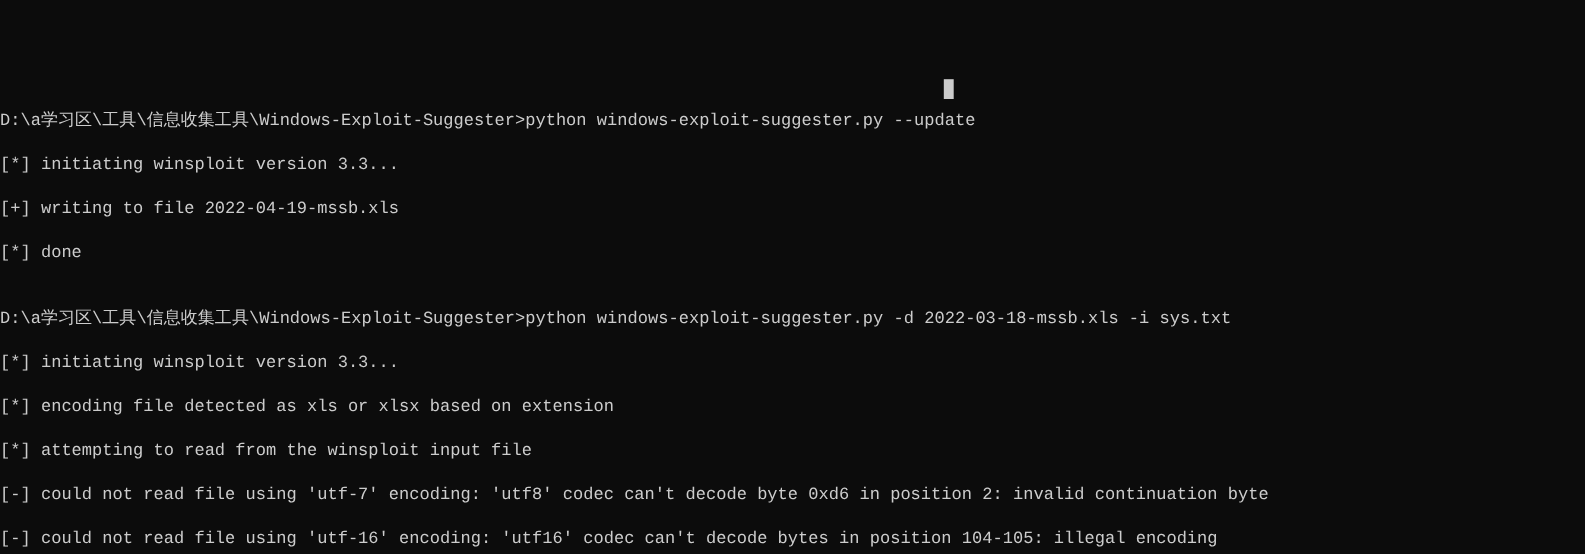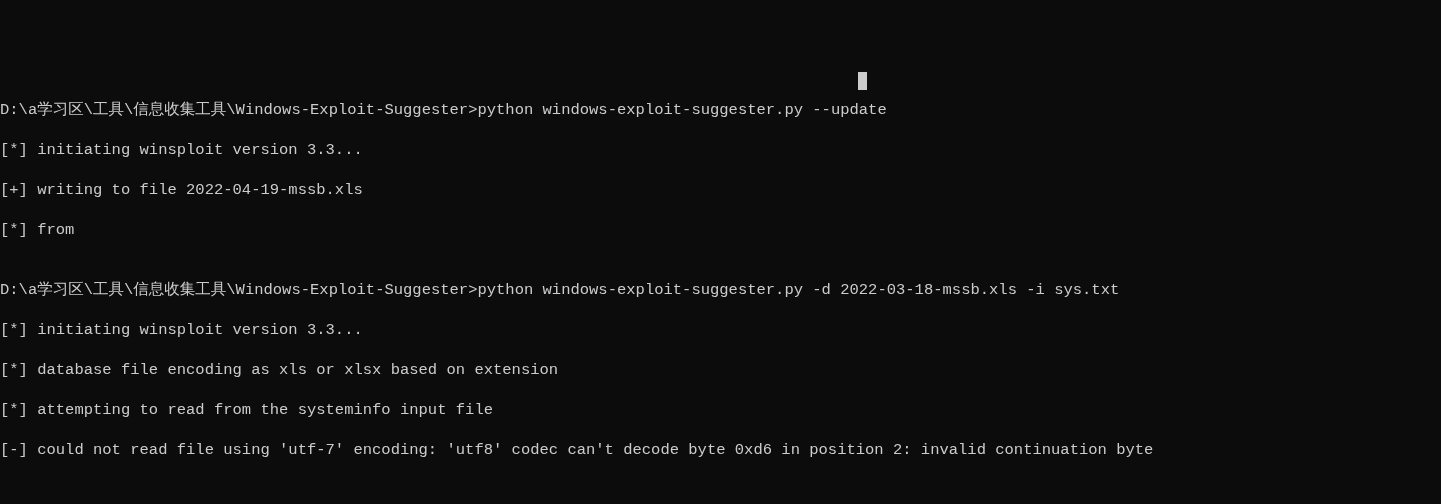--- a/index.html
+++ b/index.html
@@ -33,27 +33,28 @@
   </style>
 </head>
 <body>
 
 
 
 <div class="terminal">
 <span class="line">D:\a学习区\工具\信息收集工具\Windows-Exploit-Suggester&gt;python windows-exploit-suggester.py --update</span>
 <span class="line">[*] initiating winsploit version 3.3...</span>
 <span class="line">[+] writing to file 2022-04-19-mssb.xls</span>
-<span class="line">[*] from</span>
+<span class="line">[*] done</span>
 <span class="line"></span>
 <span class="line">D:\a学习区\工具\信息收集工具\Windows-Exploit-Suggester&gt;python windows-exploit-suggester.py -d 2022-03-18-mssb.xls -i sys.txt</span>
 <span class="line">[*] initiating winsploit version 3.3...</span>
-<span class="line">[*] database file encoding as xls or xlsx based on extension</span>
-<span class="line">[*] attempting to read from the systeminfo input file</span>
+<span class="line">[*] encoding file detected as xls or xlsx based on extension</span>
+<span class="line">[*] attempting to read from the winsploit input file</span>
 <span class="line">[-] could not read file using 'utf-7' encoding: 'utf8' codec can't decode byte 0xd6 in position 2: invalid continuation byte</span>
+<span class="line">[-] could not read file using 'utf-16' encoding: 'utf16' codec can't decode bytes in position 104-105: illegal encoding</span>
 
 
 
 
 
 
 
 
 
 

